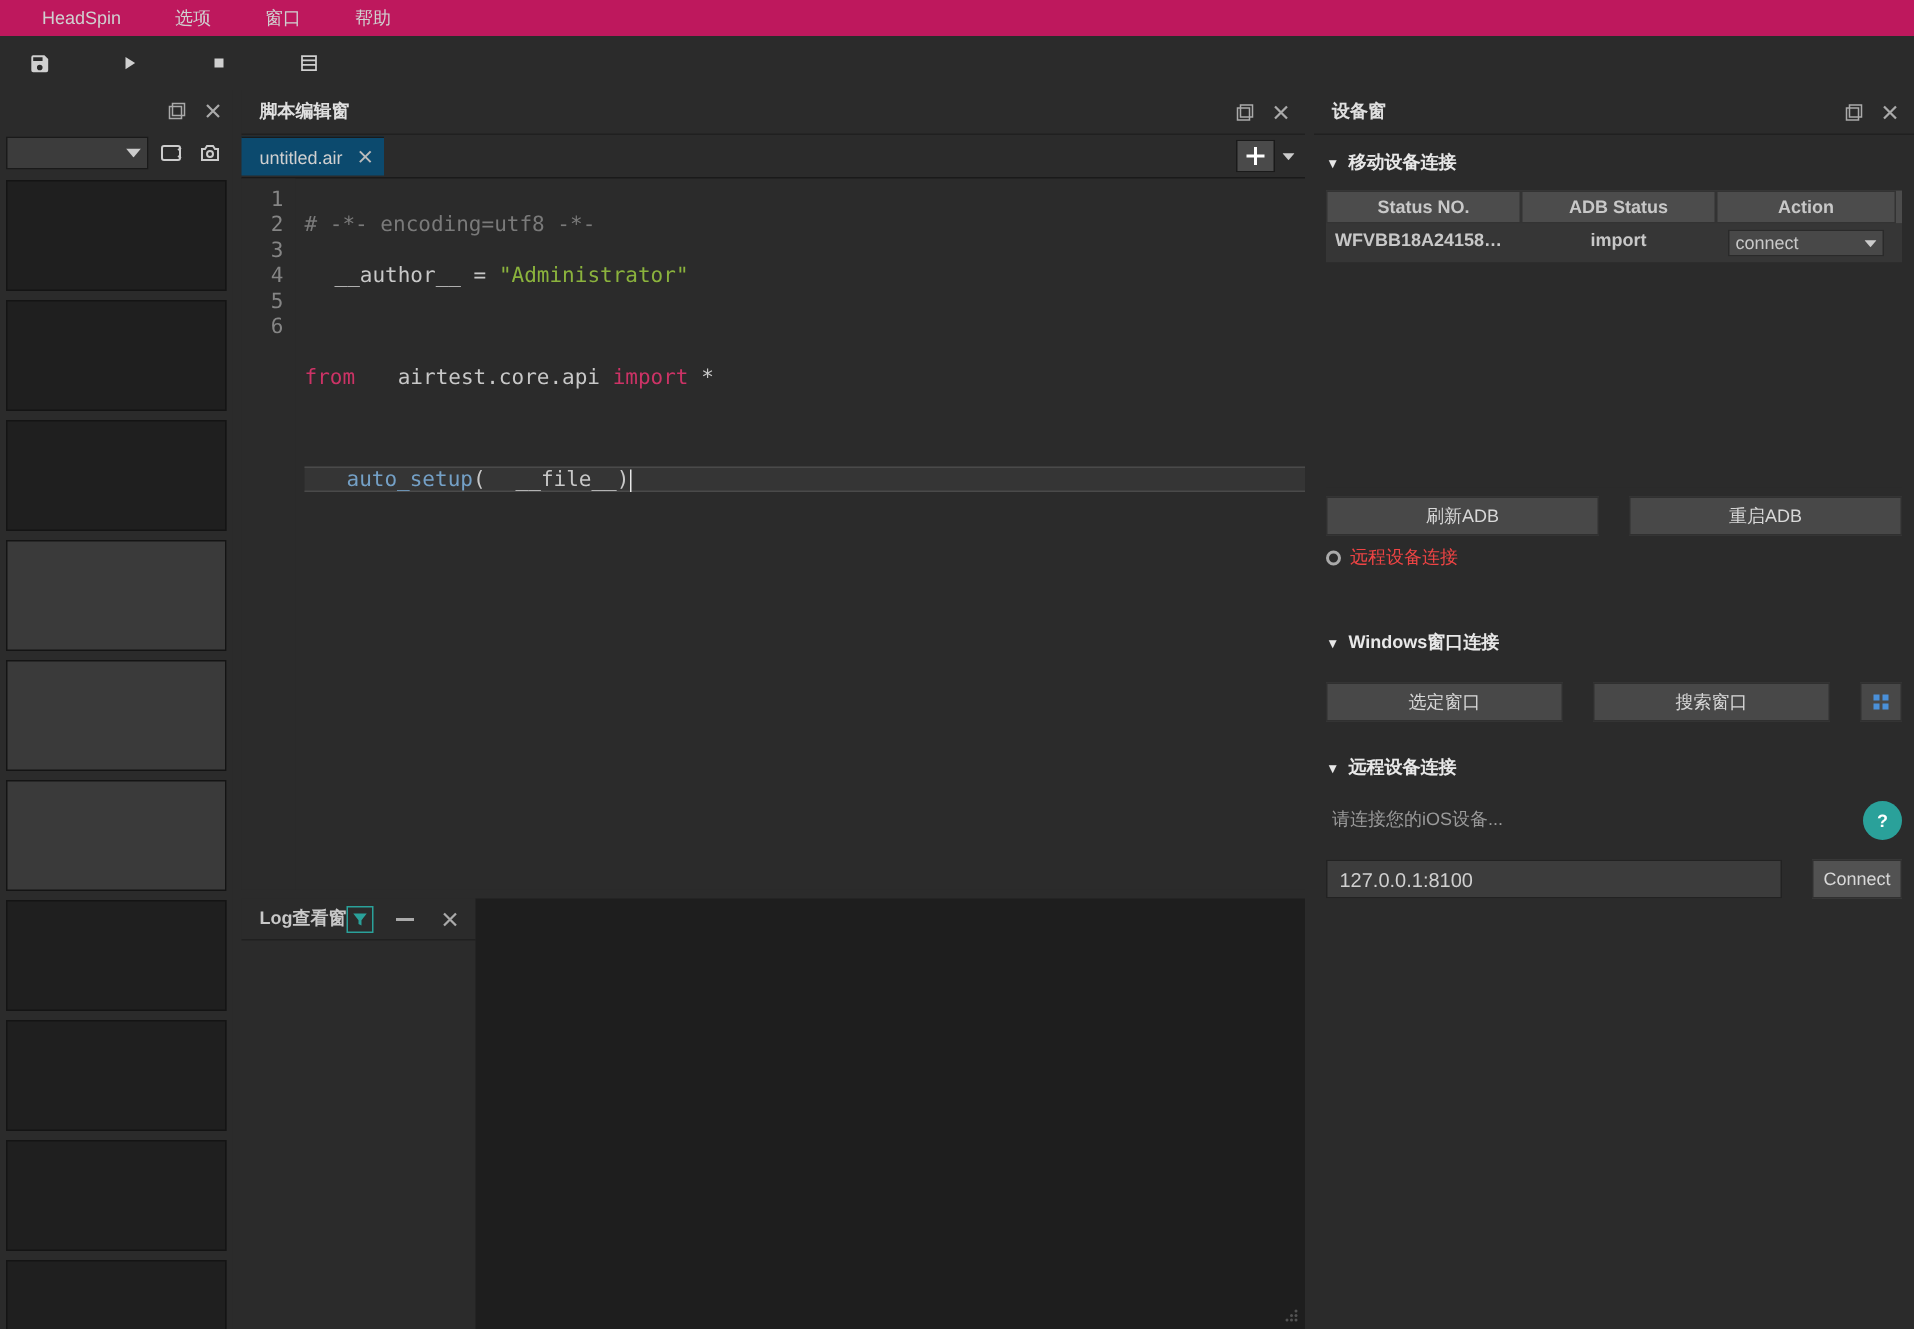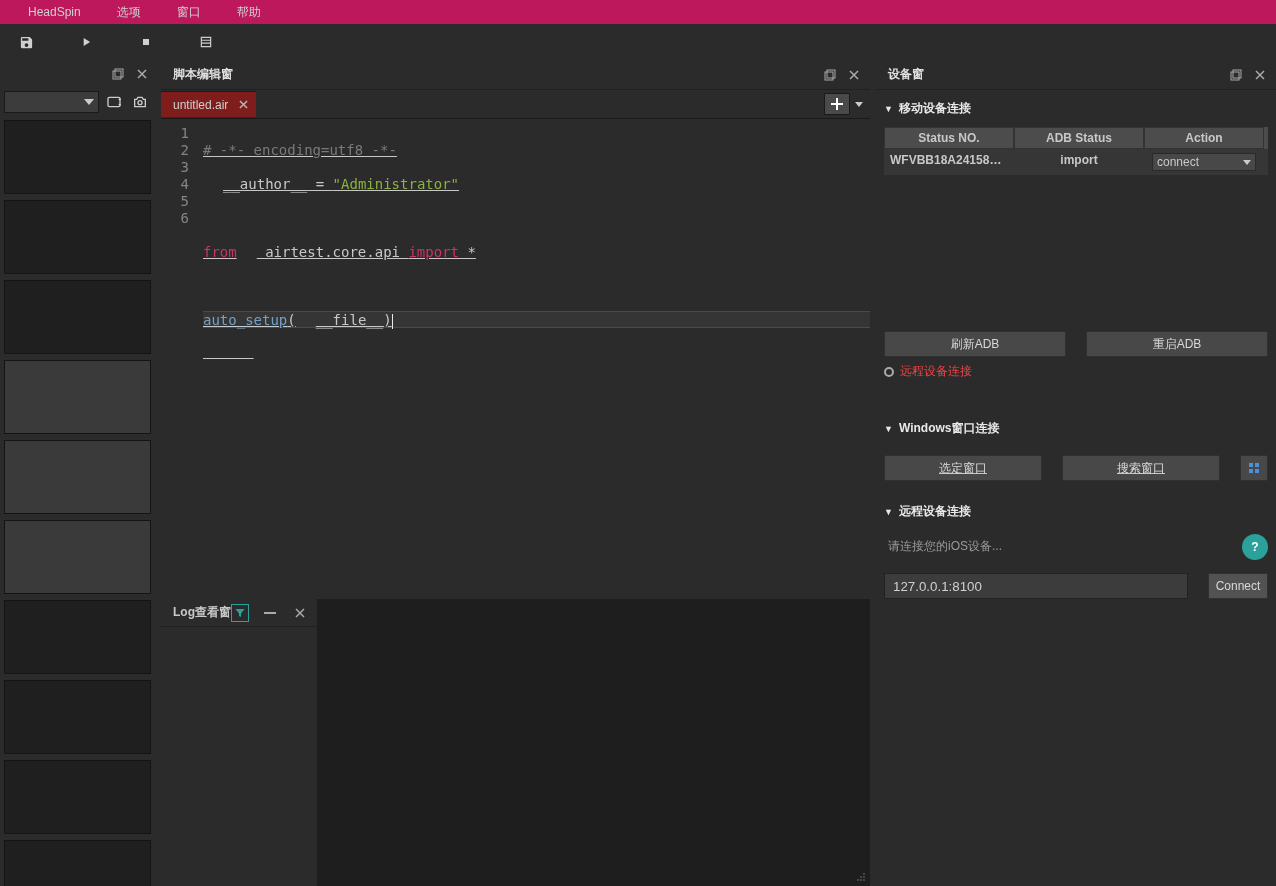--- a/index.html
+++ b/index.html
@@ -148,21 +148,21 @@
 .editor-tabbar {
   height: 28px;
   background: #2b2b2b;
   display:flex;
   align-items:center;
   justify-content:space-between;
   padding-right:4px;
 }
 .editor-tabs { display:flex; }
 .editor-tab {
-  background:#7f1d1d;
+  background:#0c4a6e;
   color:#d0d0d0;
   padding: 0 6px 0 12px;
   height:26px;
   display:flex;
   align-items:center;
   gap:8px;
   cursor:pointer;
   border-top:1px solid #1a1a1a;
 }
 .tab-close {
@@ -200,34 +200,33 @@
   line-height:17px;
   user-select:none;
 }
 .code {
   flex:1;
   padding: 6px 0 0 6px;
   line-height:17px;
   color:#c8c8c8;
   white-space:pre;
   position:relative;
-  text-decoration:underline;
 }
 .code-line { height:17px; }
 .code-line.current {
   background:#353535;
   border-top:1px solid #4a4a4a;
   border-bottom:1px solid #4a4a4a;
   margin:-1px 0;
 }
 .tok-comment { color:#7a7a7a; }
 .tok-keyword { color:#cc3366; }
 .tok-string  { color:#8bb33d; }
 .tok-module  { color:#c8c8c8;margin-left:20px; }
-.tok-func    { color:#74a0c6; }
+.tok-func    { color:#74a0c6;margin-left:28px; }
 .cursor {
   border-right:1px solid #e8e8e8;
   height:15px;
   display:inline-block;
   vertical-align:middle;
 }
 
 
 .log-panel {
   flex:1;
@@ -628,21 +627,21 @@
         <span>远程设备连接</span>
       </div>
 
       <div class="spacer"></div>
 
       <div class="section-header">
         <span class="tri">▼</span>
         <span>Windows窗口连接</span>
       </div>
 
-      <div class="btn-row" style="margin-top:12px;text-decoration:underline;">
+      <div class="btn-row" style="margin-top:12px;">
         <div class="btn half">选定窗口</div>
         <div class="btn half">搜索窗口</div>
         <div class="btn small">
           <svg width="14" height="14" viewBox="0 0 14 14">
               <rect x="2" y="2" width="4" height="4" fill="#4a90d9"></rect>
               <rect x="8" y="2" width="4" height="4" fill="#4a90d9"></rect>
               <rect x="2" y="8" width="4" height="4" fill="#4a90d9"></rect>
               <rect x="8" y="8" width="4" height="4" fill="#4a90d9"></rect>
             </svg>
         </div>

